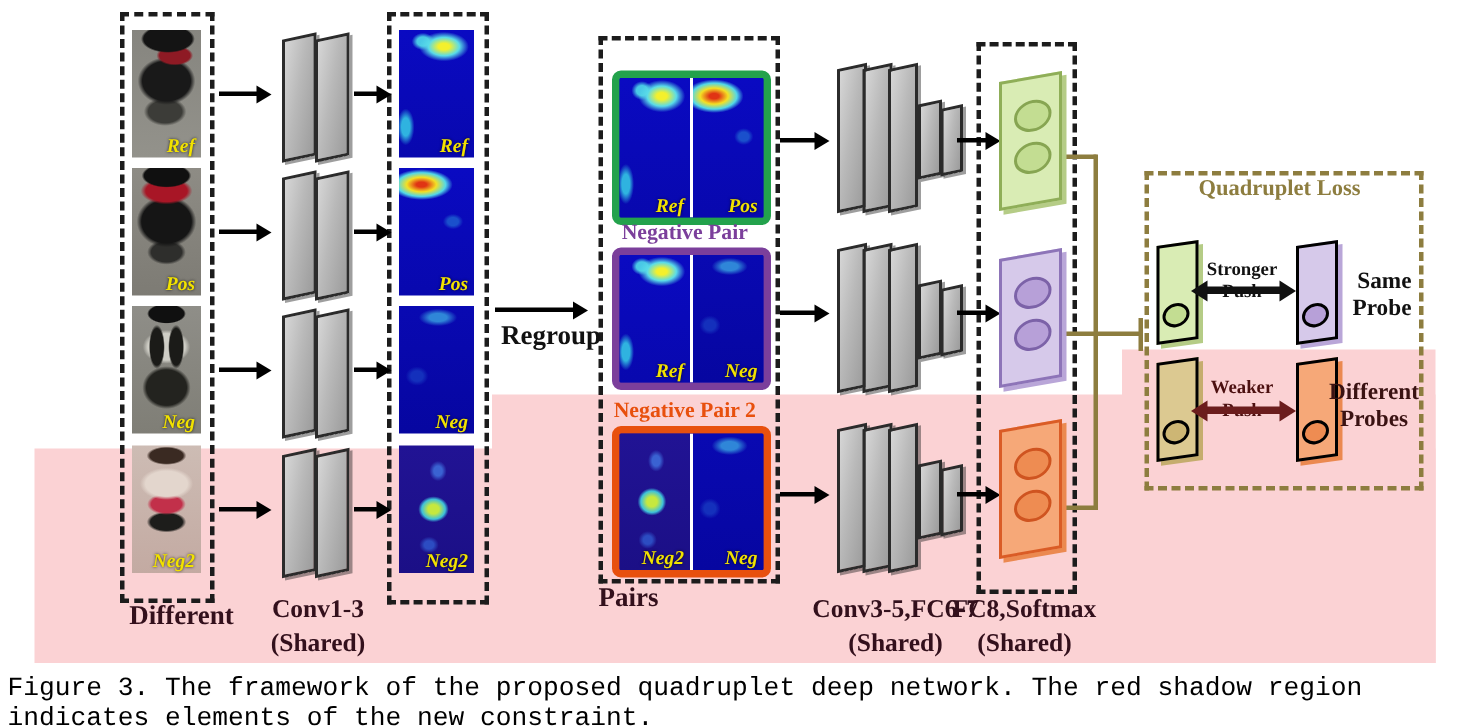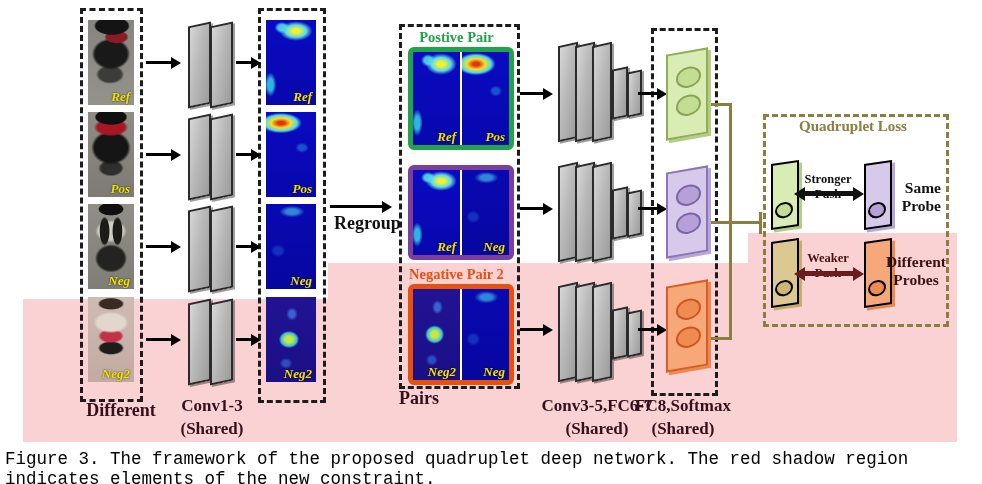--- a/index.html
+++ b/index.html
@@ -187,32 +187,32 @@
     <span class="ylab">Neg2</span>
   </div>
 
   <div class="blab onpink" style="left:66px;top:400px;width:110px;text-align:center;font-size:18px;">Different</div>
   <div class="blab onpink" style="left:166px;top:396px;width:92px;text-align:center;font-size:17px;">Conv1-3</div>
   <div class="blab onpink" style="left:166px;top:419px;width:92px;text-align:center;font-size:17px;">(Shared)</div>
 
   <div class="arr" style="left:330px;top:205px;width:53px;"></div>
   <div class="blab" style="left:334px;top:213px;width:76px;text-align:left;font-size:18px;">Regroup</div>
 
-  <div class="pairtitle" style="left:399px;top:29px;color:var(--green);">Postive Pair</div>
   <div class="pairbox" style="top:47px;height:93px;border-color:var(--green);">
     <div class="half">
         <div class="hm hm-ref"></div>
       <span class="ylab">Ref</span>
       </div>
     <div class="half">
         <div class="hm hm-pos"></div>
       <span class="ylab">Pos</span>
       </div>
   </div>
 
+  <div class="pairtitle" style="left:399px;top:147px;color:var(--purple);">Negative Pair</div>
   <div class="pairbox" style="top:165px;height:85px;border-color:var(--purple);">
     <div class="half">
         <div class="hm hm-ref"></div>
       <span class="ylab">Ref</span>
       </div>
     <div class="half">
         <div class="hm hm-neg"></div>
       <span class="ylab">Neg</span>
       </div>
   </div>

